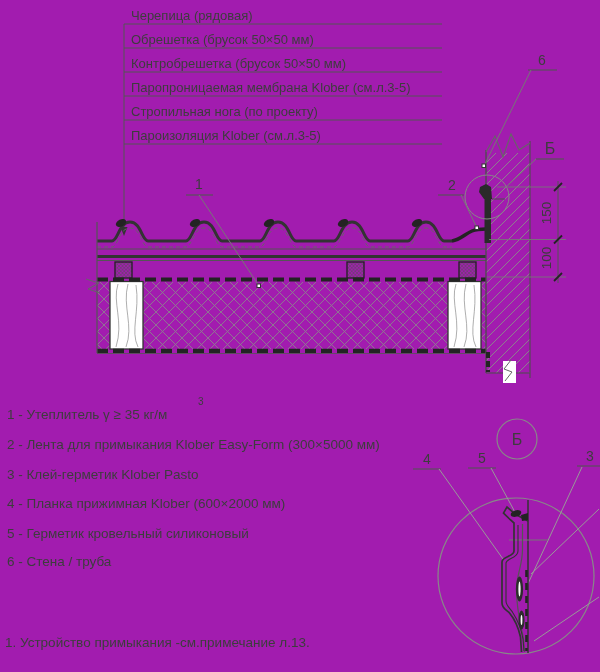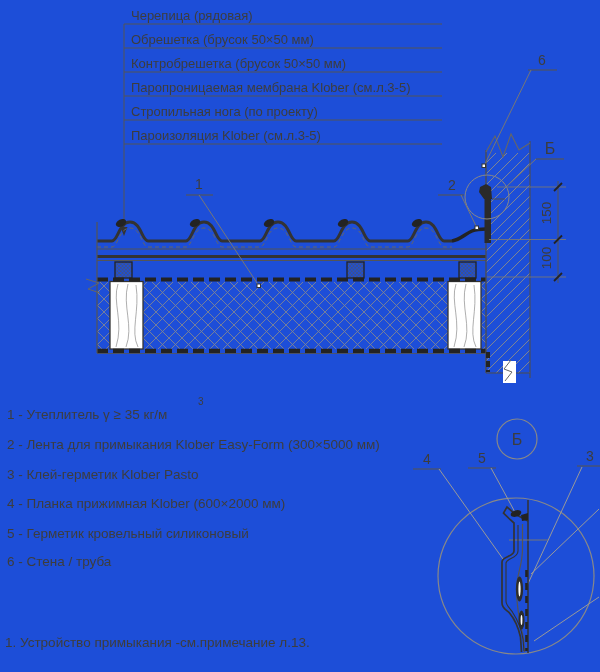--- a/index.html
+++ b/index.html
@@ -1,16 +1,16 @@
 <!DOCTYPE html>
 <html><head>
 <meta charset="utf-8">
 <style>
   html,body { margin:0; padding:0; background:#ffffff; }
-  #stage { position:relative; width:600px; height:672px; background:#1d4ed8; overflow:hidden; }
+  #stage { position:relative; width:600px; height:672px; background:#a21caf; overflow:hidden; }
   svg { position:absolute; left:0; top:0; }
   .t    { font-family:"Liberation Sans", sans-serif; fill:#3d3d3d; }
   .lbl  { font-size:13px; }
   .leg  { font-size:13.5px; }
   .sup  { font-size:10px; }
   .co   { font-size:14px; }
   .dim  { font-size:13.5px; }
   .mark { font-size:16px; }
 </style>
 </head>

